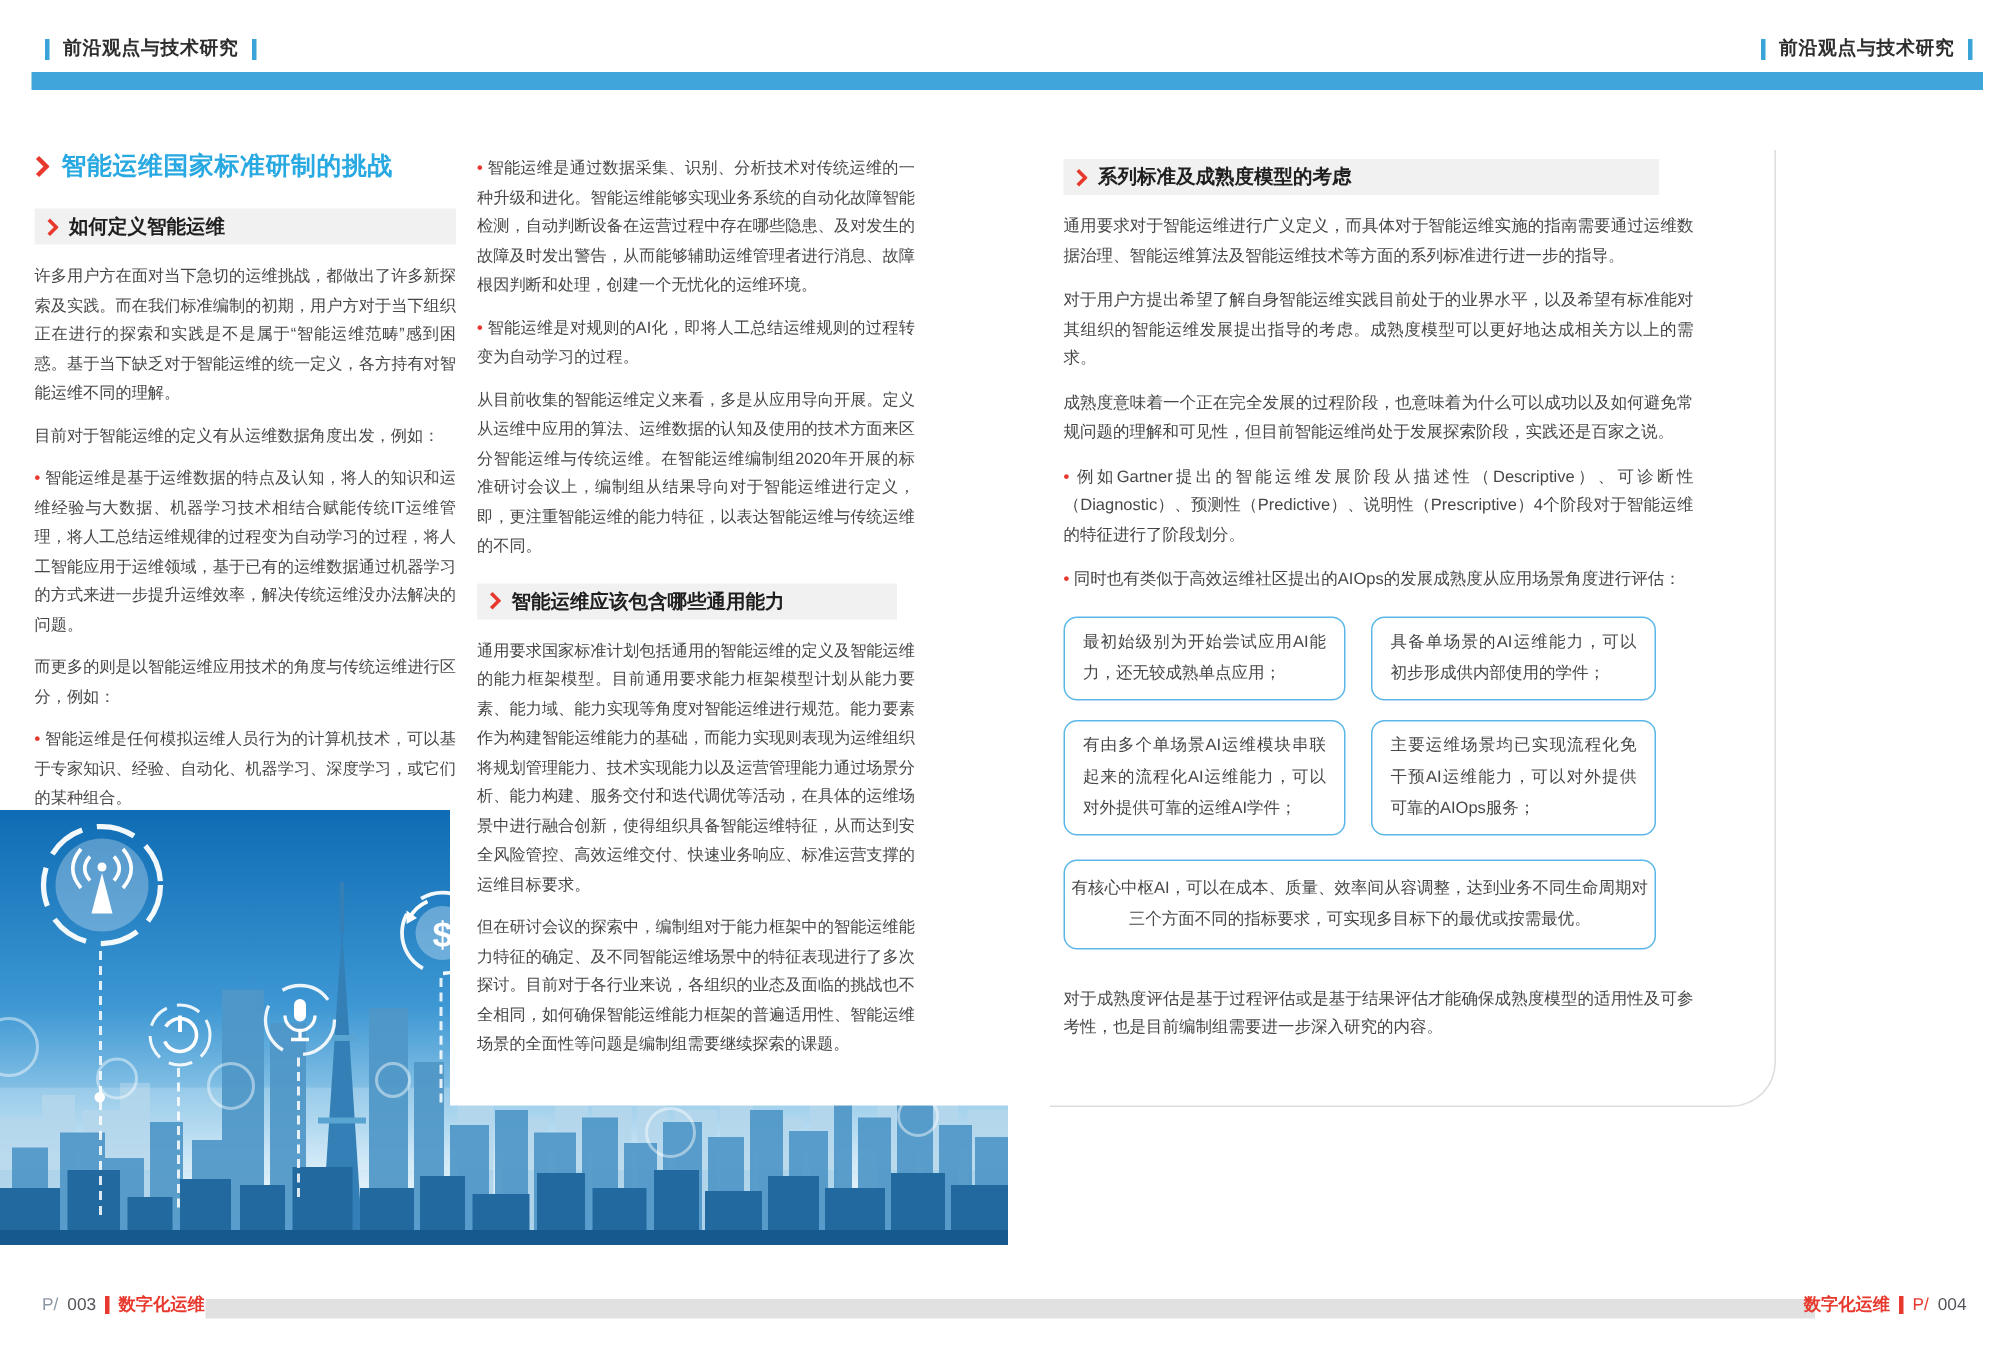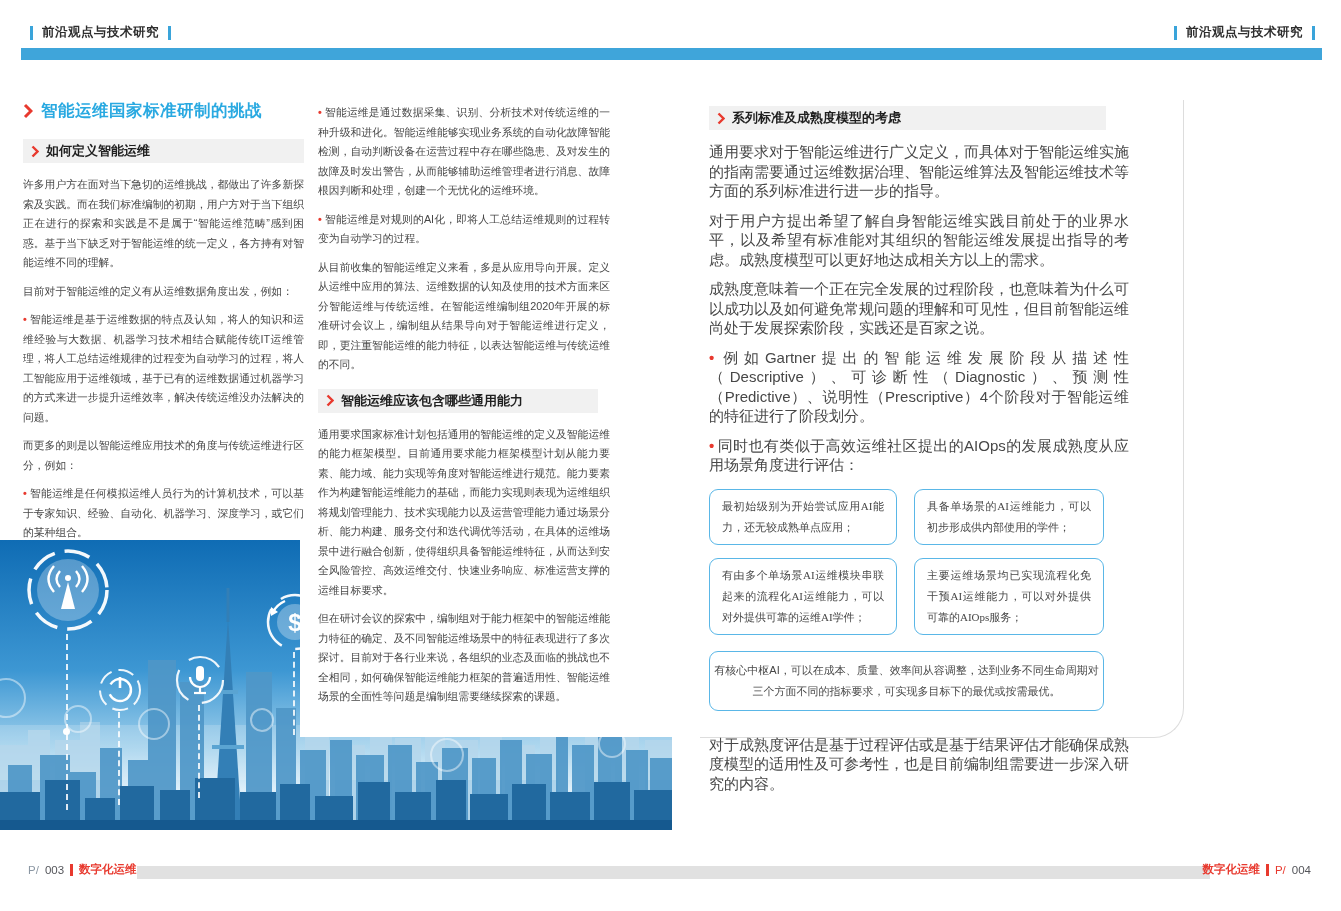--- a/index.html
+++ b/index.html
@@ -24,29 +24,29 @@
               font-size:16.5px;font-weight:bold;color:#29a9e1;letter-spacing:.5px;font-family:Liberation Mono, monospace;}
   .sec-head{display:flex;align-items:center;gap:7px;background:#f1f1f1;
             padding:3px 8px;font-size:13px;font-weight:bold;color:#1f1f1f;}
   .col-left .sec-head{margin:0 0 12px 0;}
   .col-mid  .sec-head{margin:14px 12px 12px 0;}
   .col-right .sec-head{margin:0 0 12px 0;width:397px;box-sizing:border-box;}
 
   .chev{flex:0 0 auto;display:block;}
 
   .col-left p,.col-mid p{font-size:10.8px;line-height:19.5px;margin:0 0 9px 0;color:#474747;}
-  .col-right p{font-size:15px;line-height:19.5px;margin:0 0 10px 0;color:#474747;}
+  .col-right p{font-size:11px;line-height:19.5px;margin:0 0 10px 0;color:#474747;}
   .dot{color:#e8392e;margin-right:3px;font-weight:bold;}
 
   
   .box-grid{display:grid;grid-template-columns:188px 190px;column-gap:17px;row-gap:13px;
             margin-top:14px;}
   .cap-box{box-sizing:border-box;border:1px solid #5ab7e7;border-radius:9px;
            padding:6px 12px;font-size:11px;line-height:21px;color:#474747;
-           display:flex;align-items:center;text-align:justify;font-family:Liberation Serif, serif;}
+           display:flex;align-items:center;text-align:justify;}
   .wide-box{box-sizing:border-box;width:395px;border:1px solid #5ab7e7;border-radius:9px;
             margin-top:16px;padding:8px 4px;font-size:11px;line-height:21px;color:#474747;
             text-align:center;}
   .after-boxes{margin-top:24px !important;}
 
   
   .right-card{position:absolute;left:700px;top:100px;width:483px;height:637px;
               border-right:1px solid #ddd;border-bottom:1px solid #ddd;
               border-bottom-right-radius:30px;z-index:0;}
 

